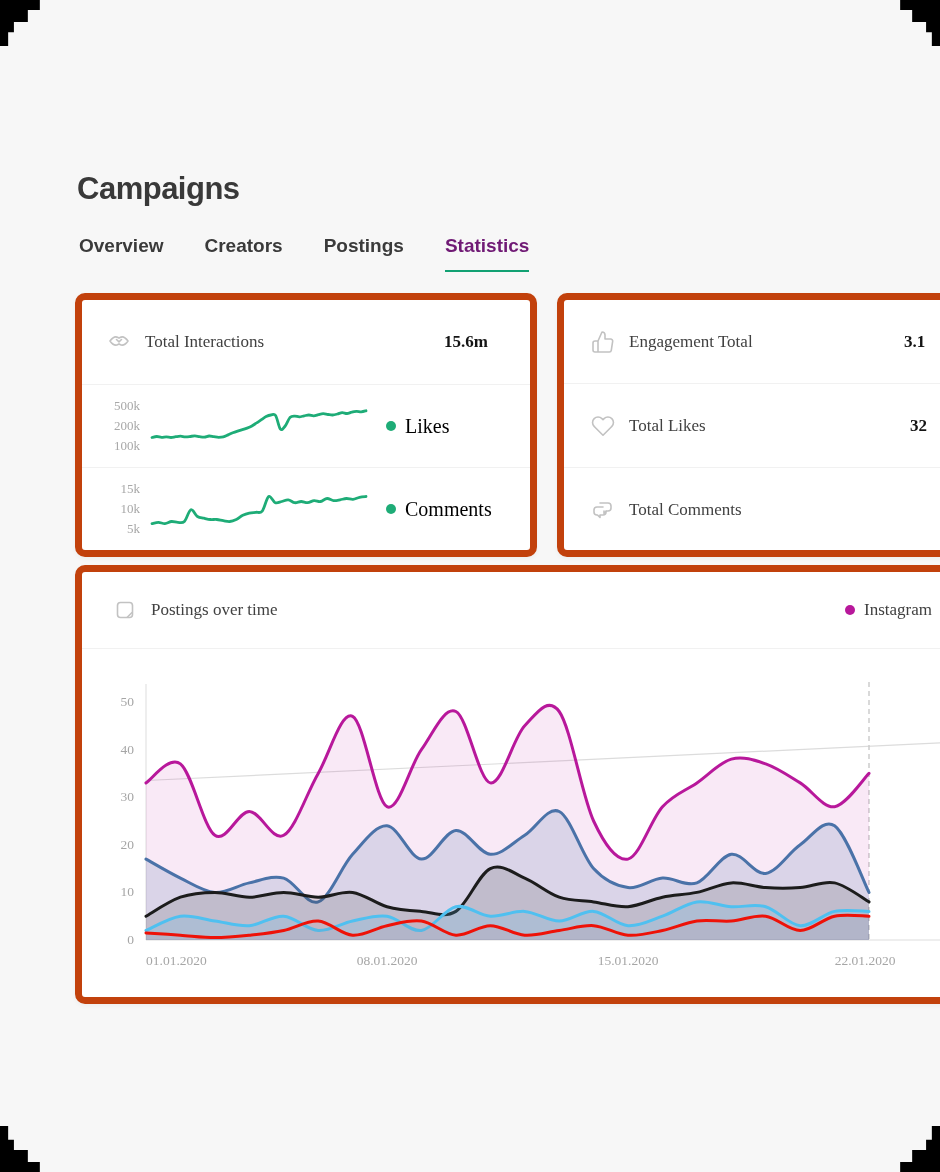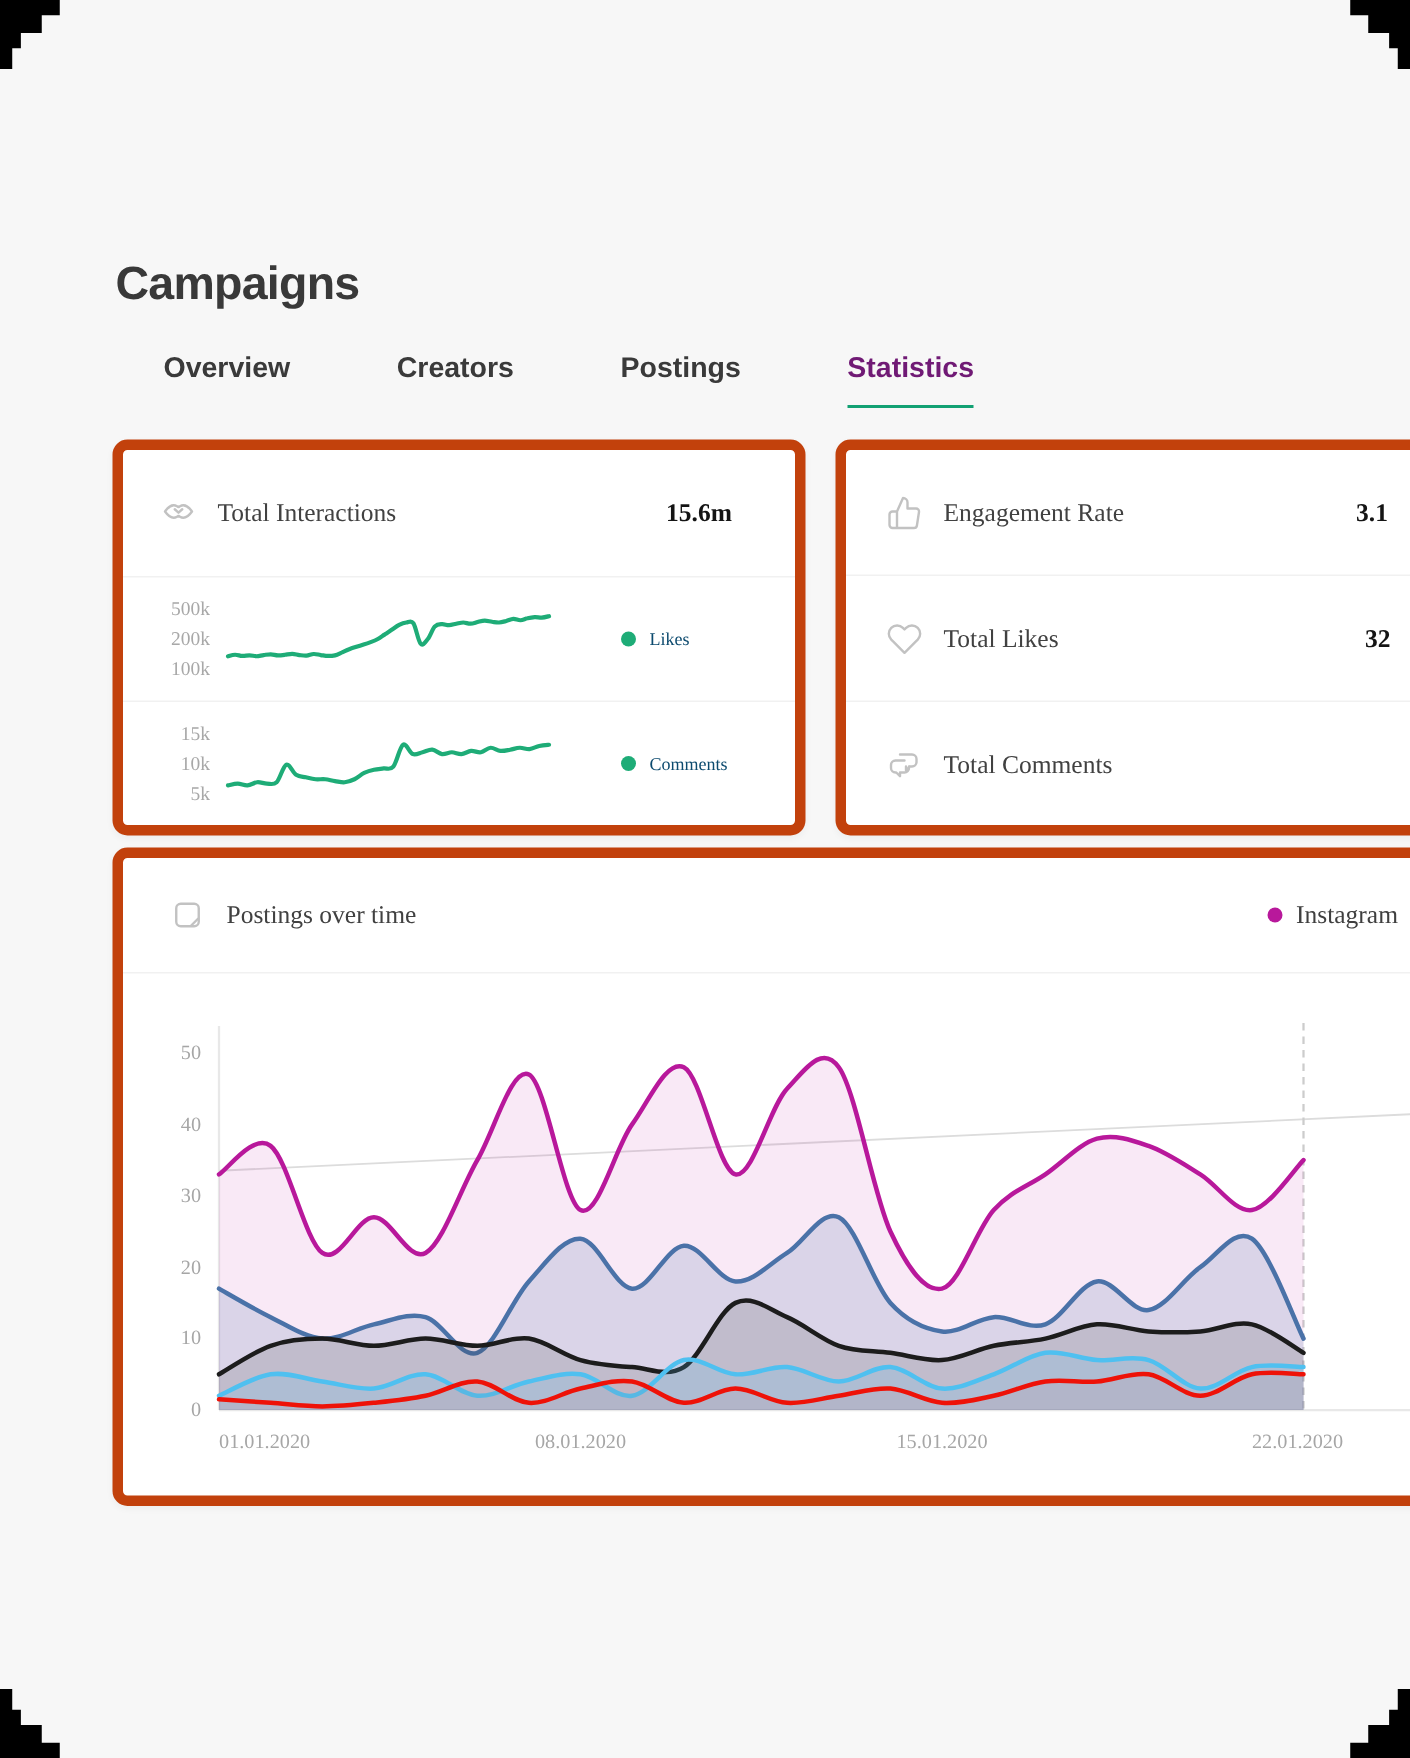--- a/index.html
+++ b/index.html
@@ -10,41 +10,41 @@
     clip-path:polygon(0 0,83% 0,83% 22%,58% 22%,58% 48%,29% 48%,29% 70%,17% 70%,17% 100%,0 100%);}
   #corner-tl{left:0;top:0;}
   #corner-tr{right:0;top:0;transform:scaleX(-1);}
   #corner-bl{left:0;bottom:0;transform:scaleY(-1);}
   #corner-br{right:0;bottom:0;transform:scale(-1,-1);}
 
   .page-title{position:absolute;left:77px;top:150px;font-size:31px;font-weight:700;
     letter-spacing:-0.5px;color:#393939;}
 
   .tabs{position:absolute;left:79px;top:235px;display:flex;gap:41px;font-size:19px;font-weight:600;color:#3a3a3a;}
-  .tab{padding-bottom:13px;cursor:pointer;margin-left:30px;}
+  .tab{padding-bottom:13px;cursor:pointer;}
   .tab.active{color:#701a75;border-bottom:2px solid #12a173;}
 
   .card{position:absolute;background:#fff;border:7px solid #c2410c;border-radius:10px;
         box-shadow:0 2px 5px rgba(0,0,0,0.04);font-family:Liberation Serif, serif;}
   #card-interactions{left:75px;top:293px;width:448px;height:250px;}
   #card-metrics{left:557px;top:293px;width:430px;height:250px;}
   #card-postings{left:75px;top:565px;width:900px;height:425px;overflow:hidden;}
 
   .card-header{display:flex;align-items:center;height:84px;padding:0 24px 0 25px;position:relative;}
   .icon{width:24px;height:24px;flex:0 0 auto;margin-right:14px;display:flex;align-items:center;}
   .icon svg{width:24px;height:24px;stroke:#c2c2c2;fill:none;stroke-width:1.6;
             stroke-linecap:round;stroke-linejoin:round;}
   .hdr-label{font-size:17px;color:#414141;}
   .hdr-value{margin-left:auto;padding-right:18px;font-size:17px;font-weight:700;color:#141414;text-align:right;}
 
   .spark-row{height:82px;display:flex;align-items:center;position:relative;border-top:1px solid #f1f1f1;}
   .ticks{width:58px;text-align:right;font-size:13px;color:#a8a8a8;line-height:20px;}
   svg.spark{margin-left:9px;width:220px;height:54px;}
-  .spark-legend{position:absolute;left:332px;display:flex;align-items:center;gap:9px;
-                font-size:12px;color:#0c4a6e;}
+  .spark-legend{position:absolute;left:304px;display:flex;align-items:center;gap:9px;
+                font-size:20px;color:#000000;}
   .dot{width:10px;height:10px;border-radius:50%;flex:0 0 auto;}
 
   .metric-row{height:83px;display:flex;align-items:center;padding-left:27px;position:relative;}
   .metric-row + .metric-row{border-top:1px solid #f1f1f1;}
   .metric-label{font-size:17px;color:#414141;}
   .metric-value{position:absolute;font-size:17px;font-weight:700;color:#141414;white-space:nowrap;}
   #metric-0 .metric-value{left:340px;}
   #metric-1 .metric-value{left:346px;}
   #metric-2 .metric-value{left:380px;}
 
@@ -112,21 +112,21 @@
   </div>
 </div>
 
 <div class="card" id="card-metrics">
   <div class="metric-row" id="metric-0">
     <span class="icon">
       <svg viewBox="0 0 24 24">
           <path d="M14 9V5a3 3 0 0 0-3-3l-4 9v11h11.28a2 2 0 0 0 2-1.7l1.38-9a2 2 0 0 0-2-2.3zM7 22H4a2 2 0 0 1-2-2v-7a2 2 0 0 1 2-2h3"></path>
         </svg>
     </span>
-    <span class="metric-label">Engagement Rate</span>
+    <span class="metric-label">Engagement Total</span>
     <span class="metric-value">3.1</span>
   </div>
   <div class="metric-row" id="metric-1">
     <span class="icon">
       <svg viewBox="0 0 24 24">
           <path d="M20.84 4.61a5.5 5.5 0 0 0-7.78 0L12 5.67l-1.06-1.06a5.5 5.5 0 0 0-7.78 7.78l1.06 1.06L12 21.23l7.78-7.78 1.06-1.06a5.5 5.5 0 0 0 0-7.78z"></path>
         </svg>
     </span>
     <span class="metric-label">Total Likes</span>
     <span class="metric-value">32</span>

